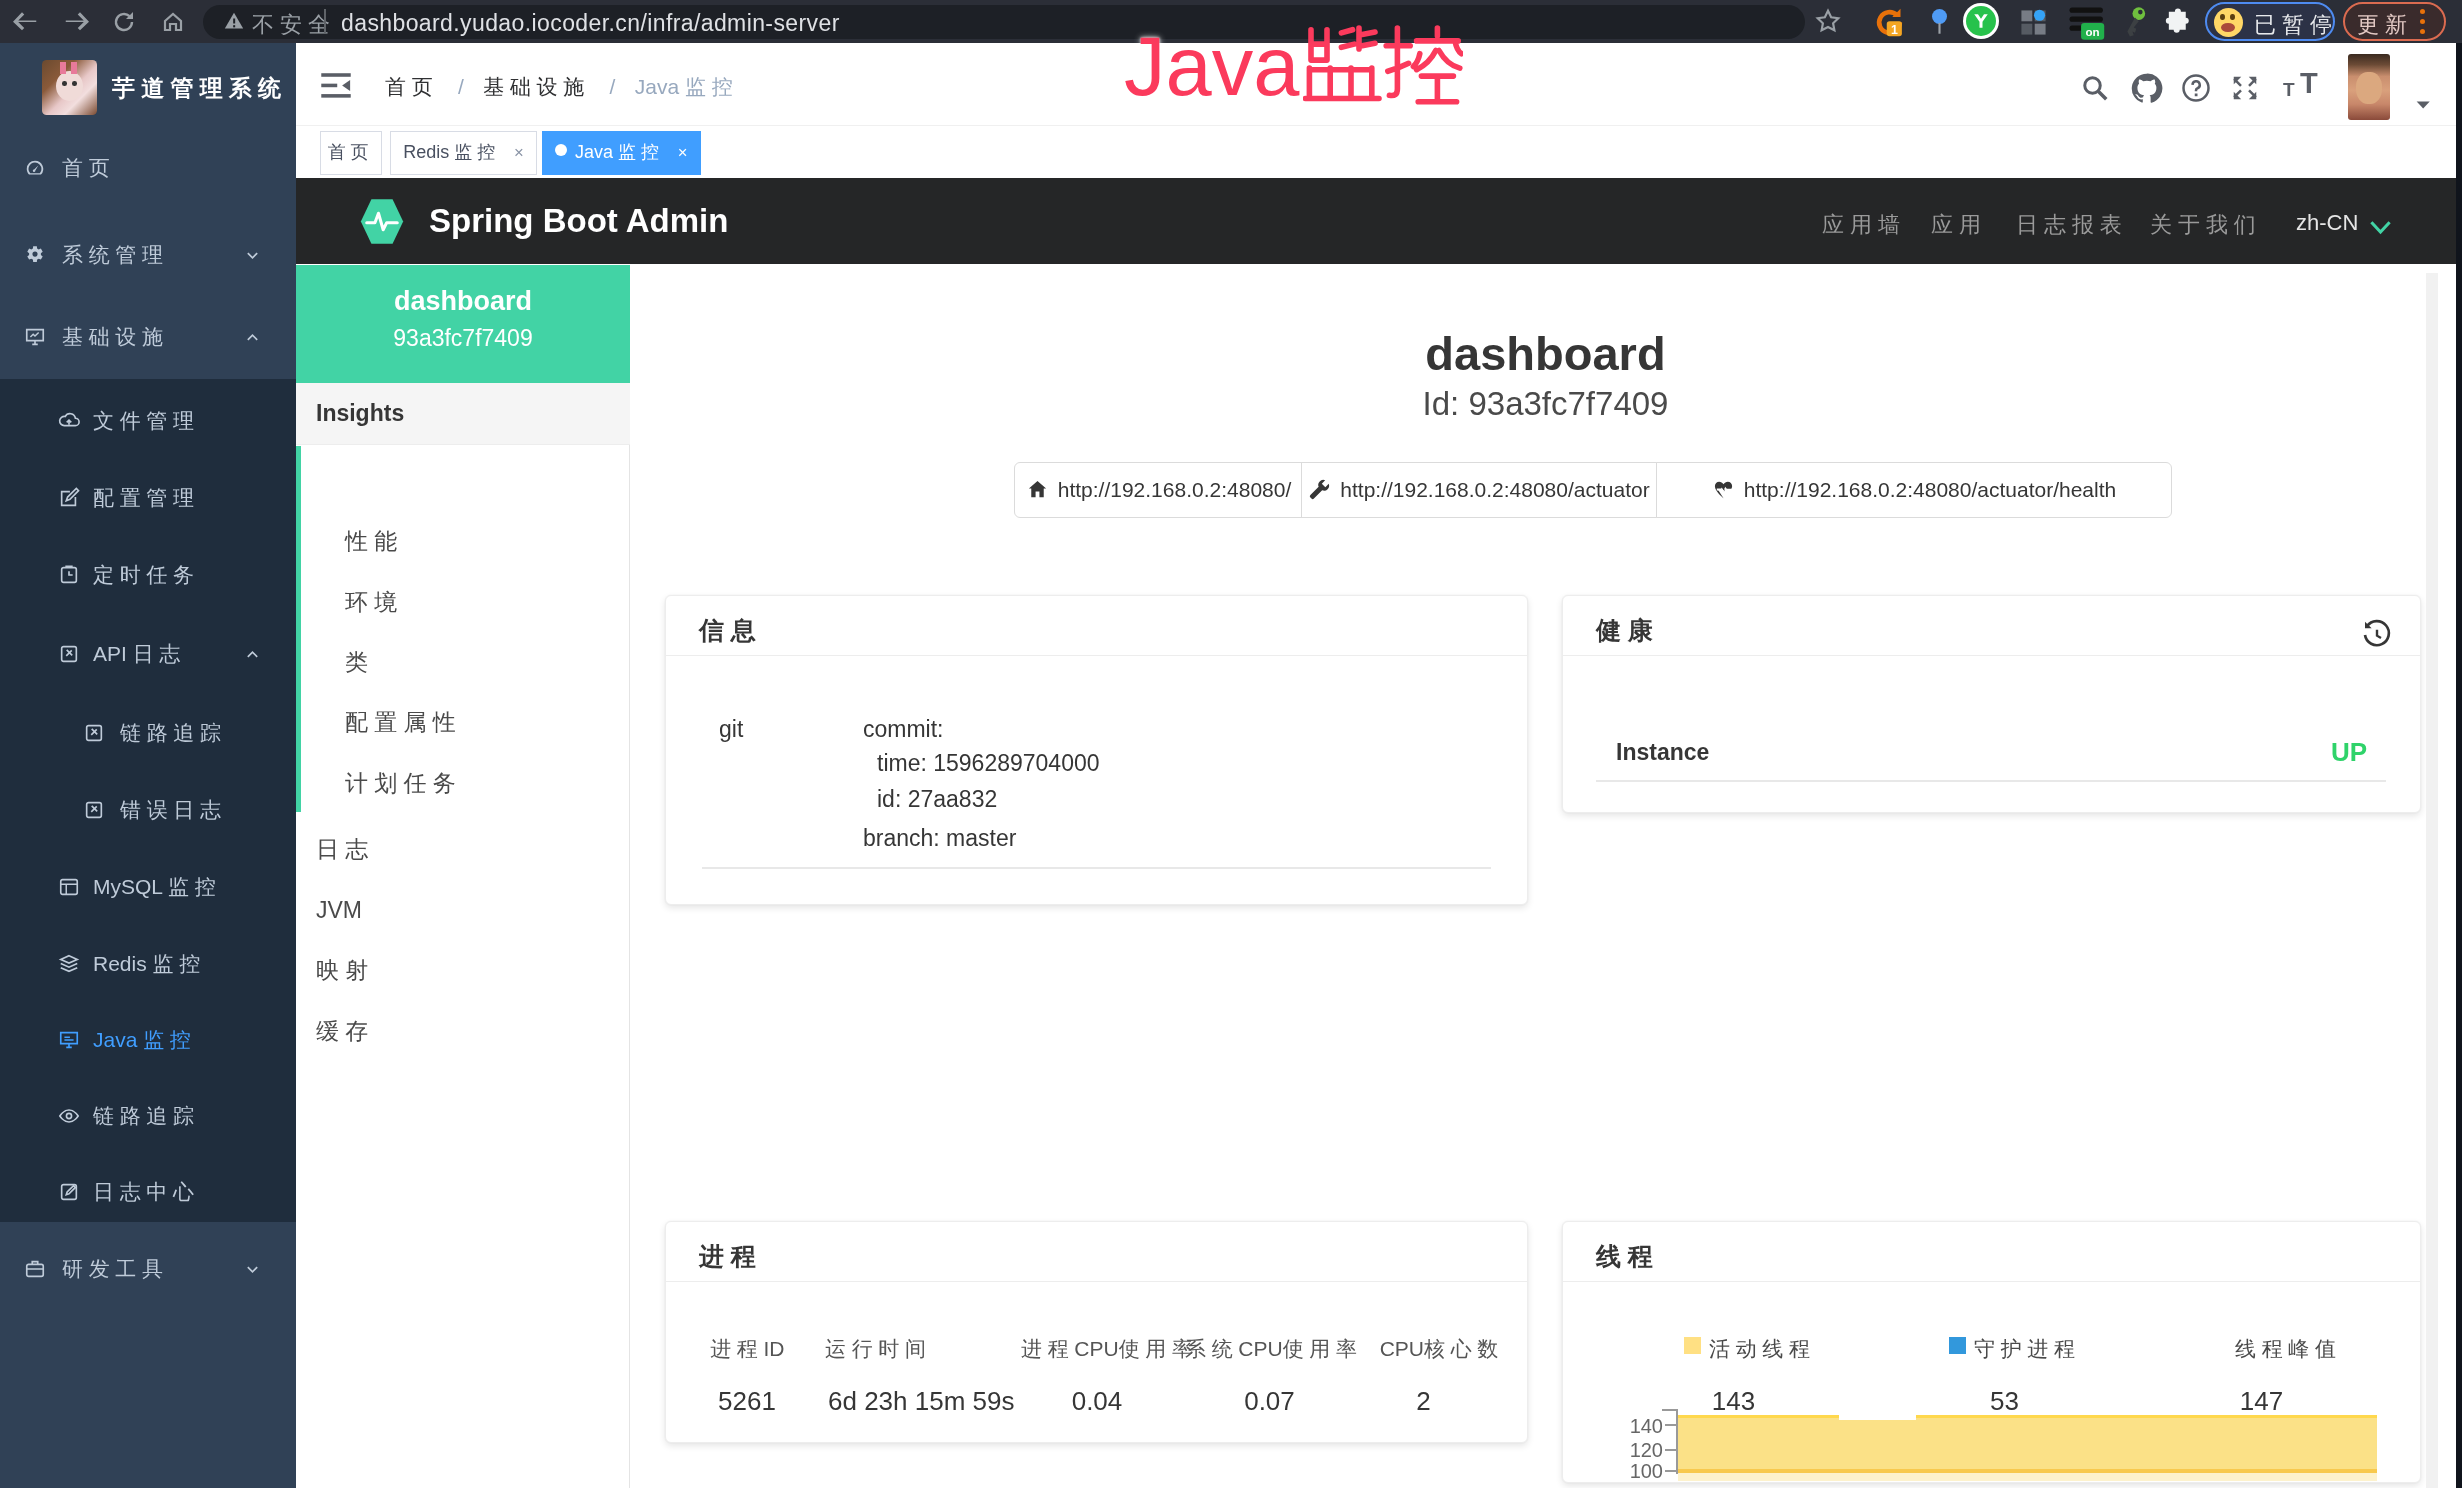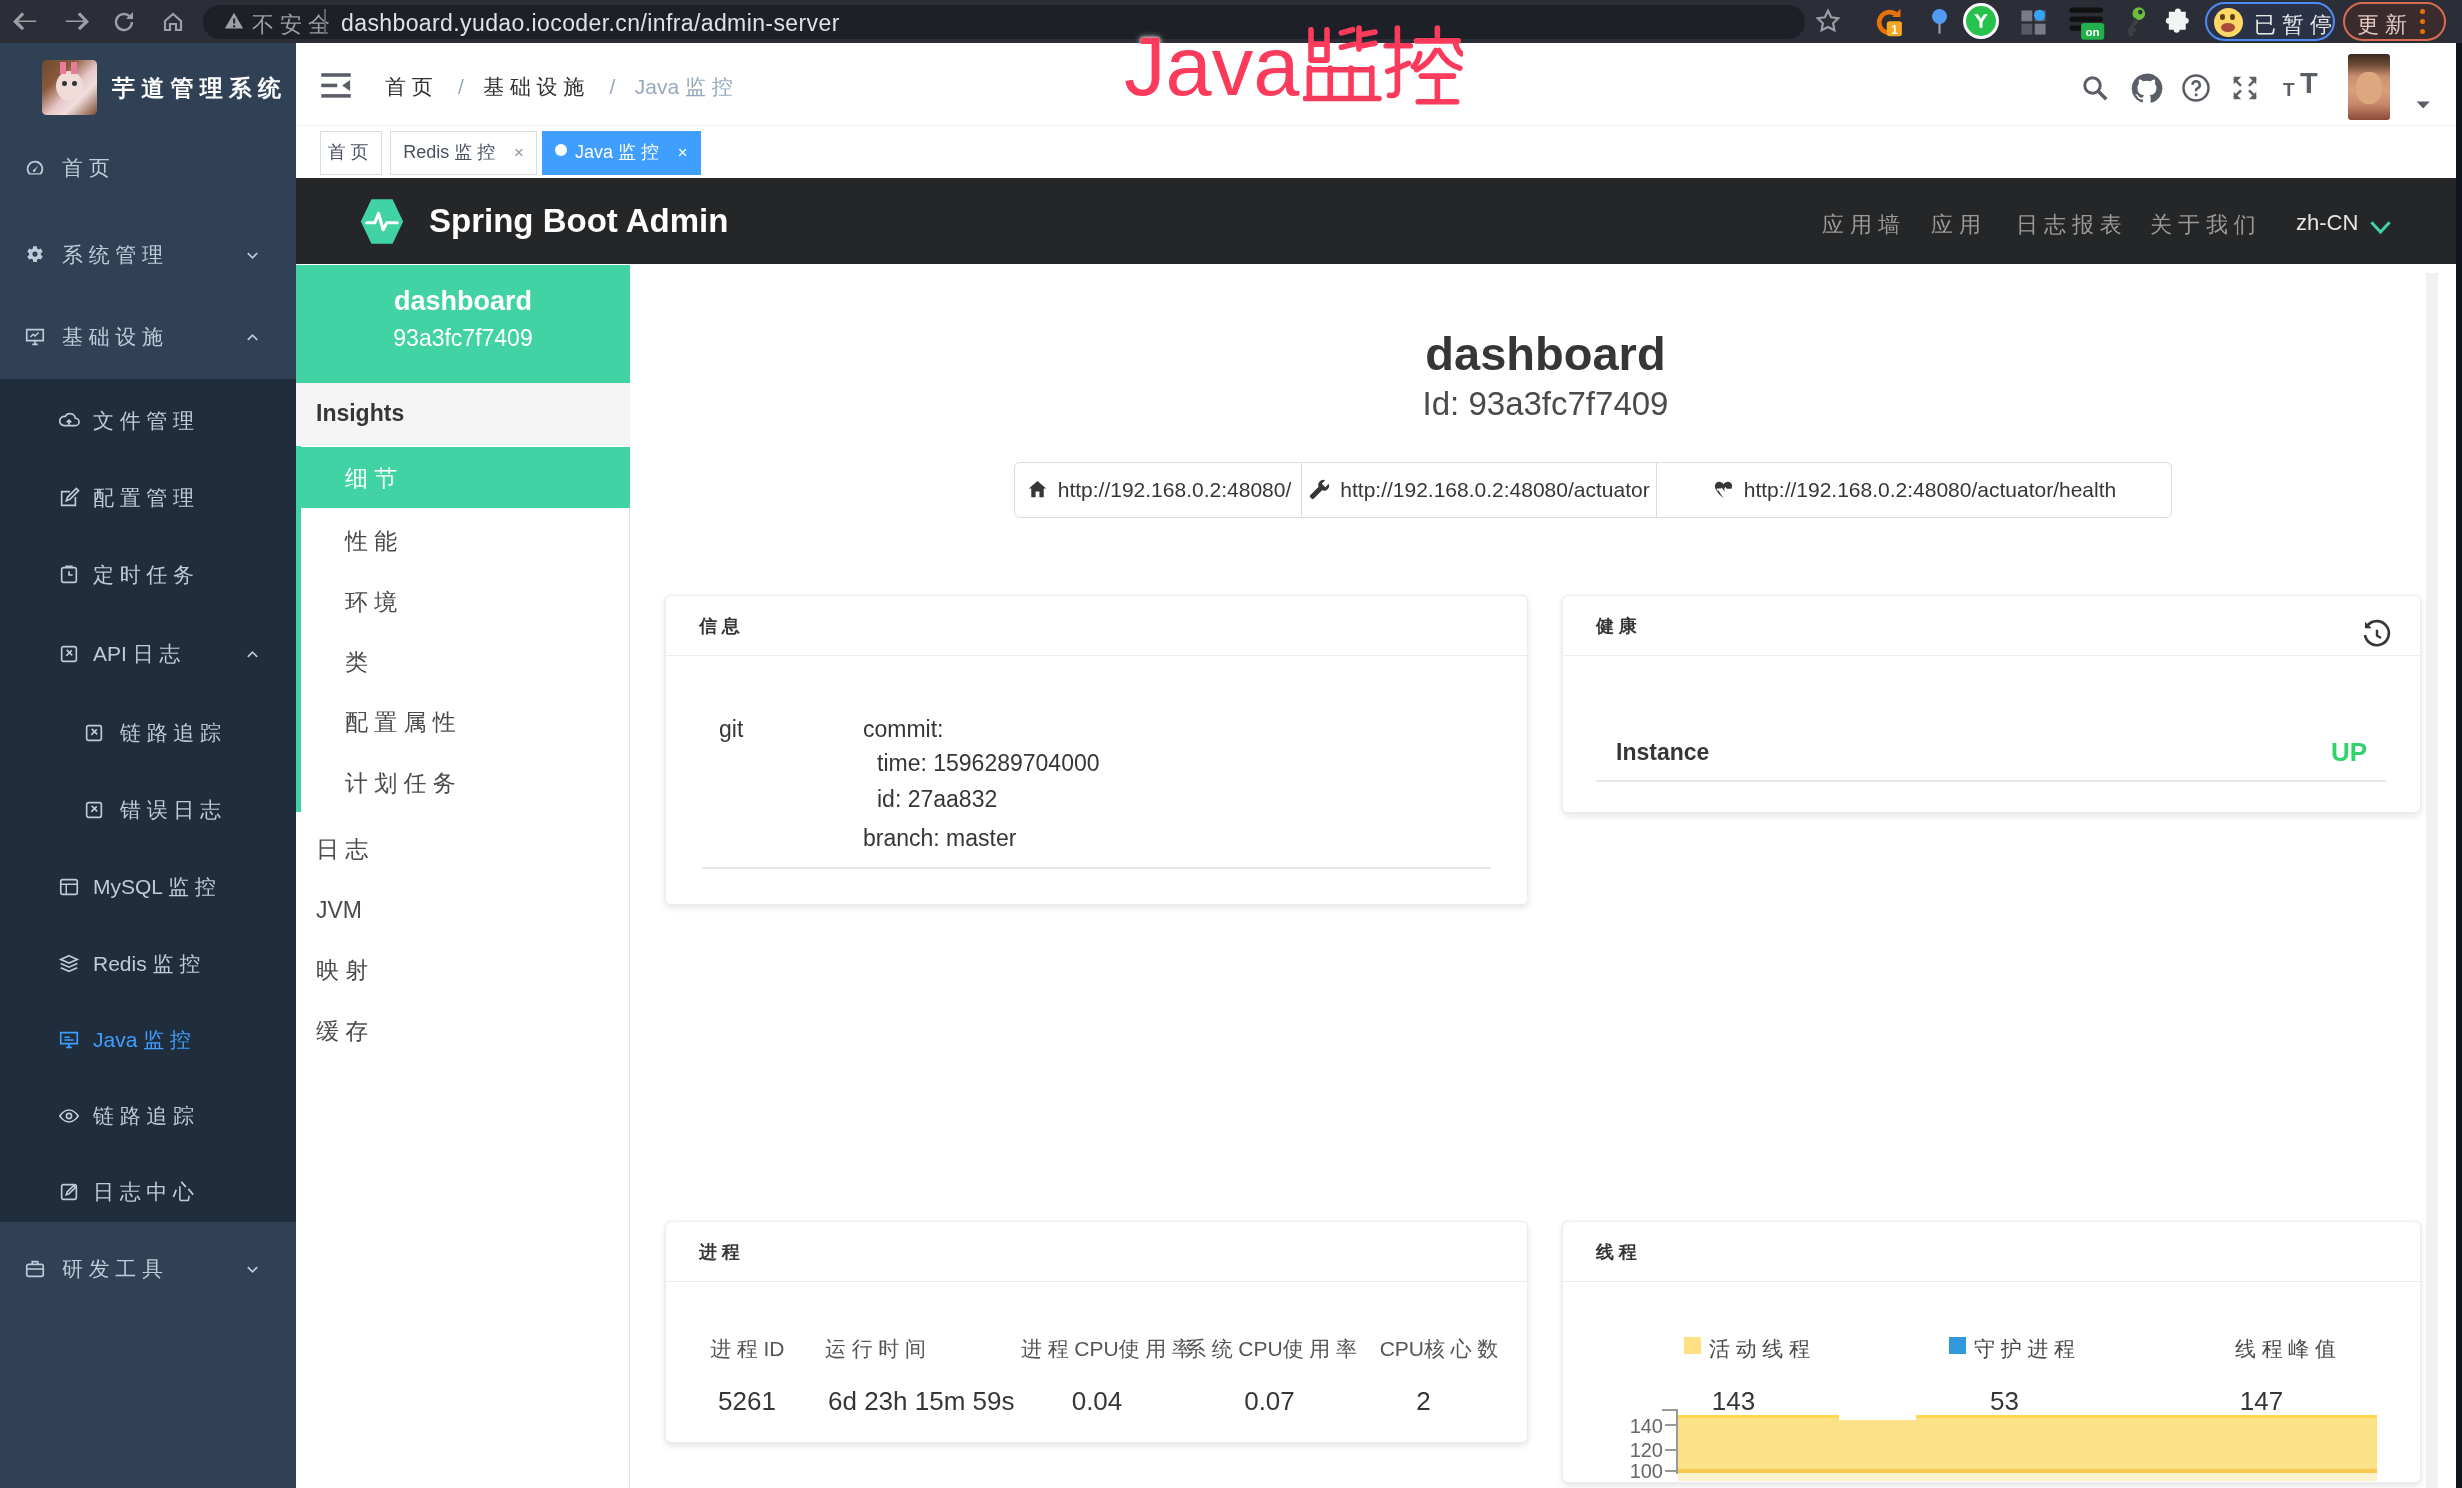--- a/index.html
+++ b/index.html
@@ -66,21 +66,21 @@
 
   
   #content { position:absolute; top:265px; left:629px; width:1833px; height:1224px; background:#fff; }
   #ctitle { position:absolute; top:61px; left:0; width:1833px; text-align:center; font-size:47px; font-weight:600; color:#363636; }
   #cid { position:absolute; top:120px; left:0; width:1833px; text-align:center; font-size:33px; color:#4a4a4a; }
   #btns { position:absolute; top:197px; left:385px; height:56px; }
   .btn { position:absolute; top:0; height:56px; line-height:53px; border:1.5px solid #dbdbdb; background:#fff; color:#363636; font-size:21px; text-align:center; }
   .card { position:absolute; background:#fff; border-radius:6px; border:0.8px solid #ededed;
     box-shadow:0 3px 7.6px rgba(10,10,10,.1), 0 0 0 0.8px rgba(10,10,10,.02); }
   .card .chd { position:absolute; top:0; left:0; right:0; height:60px; border-bottom:1.5px solid #ededed; }
-  .card .chd span { position:absolute; left:33px; top:18px; font-size:18px; font-weight:bold; color:#363636;text-align:right; }
+  .card .chd span { position:absolute; left:33px; top:18px; font-size:25px; font-weight:bold; color:#363636;text-align:right; }
   .ct { font-size:23px; color:#363636; position:absolute; white-space:nowrap; }
   .rowline { position:absolute; height:1.5px; background:#e8e8e8; }
 
   
   #ifsb { position:absolute; top:273px; left:2426px; width:12px; height:1216px; background:#f1f1f1; }
   #winsb { position:absolute; top:43px; left:2456px; width:6.8px; height:1445px; background:#10141c; }
 
   
   #anno { position:absolute; top:25px; left:1124px; font-size:83px; line-height:1; color:#fb3a5c; white-space:nowrap; z-index:99;
     text-shadow: 0 0 6px rgba(255,255,255,.9), 0 0 2.3px rgba(255,255,255,.9); }
@@ -239,23 +239,20 @@
     </div>
   </div>
   <div id="sbaside">
     <div class="hd">
       <div class="t1">dashboard</div>
       <div class="t2">93a3fc7f7409</div>
     </div>
     <div class="lbl">
         <span>Insights</span>
       </div>
-    <div class="sm on" style="top:182px">
-        <span class="cjk">细节</span>
-      </div>
     <div class="sm" style="top:245px">
         <span class="cjk">性能</span>
       </div>
     <div class="sm" style="top:306px">
         <span class="cjk">环境</span>
       </div>
     <div class="sm" style="top:366px">
         <span class="cjk">类</span>
       </div>
     <div class="sm" style="top:426px">

